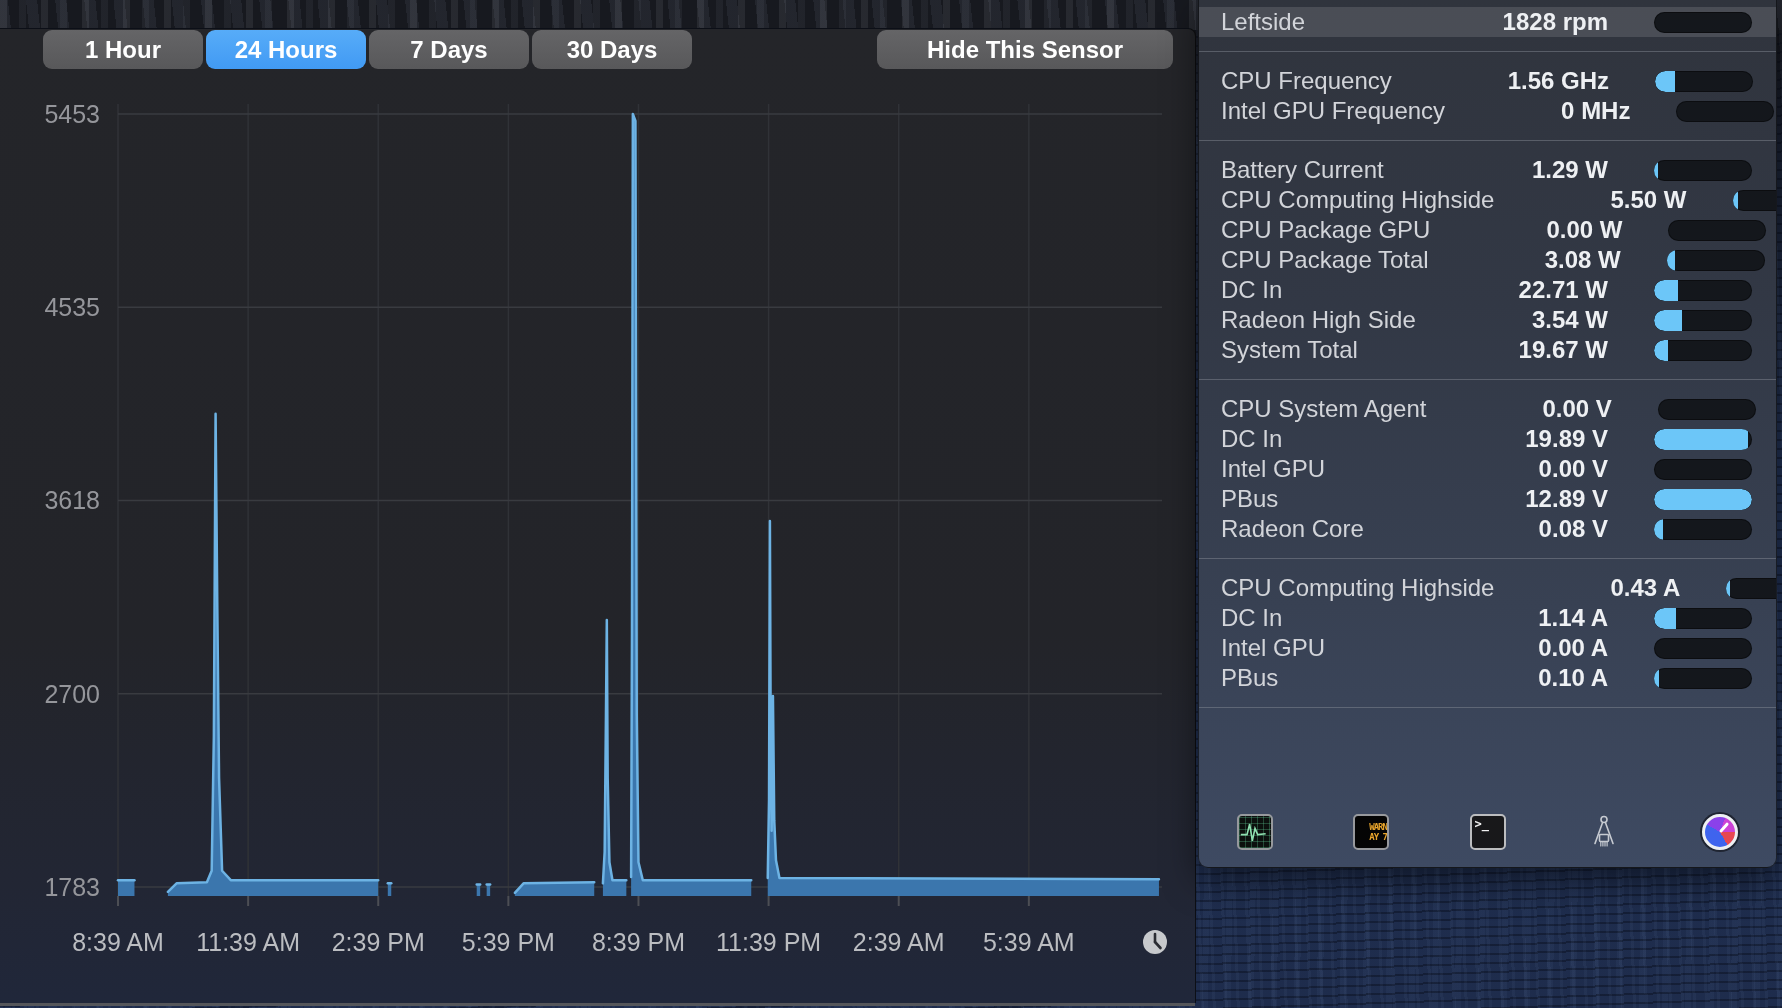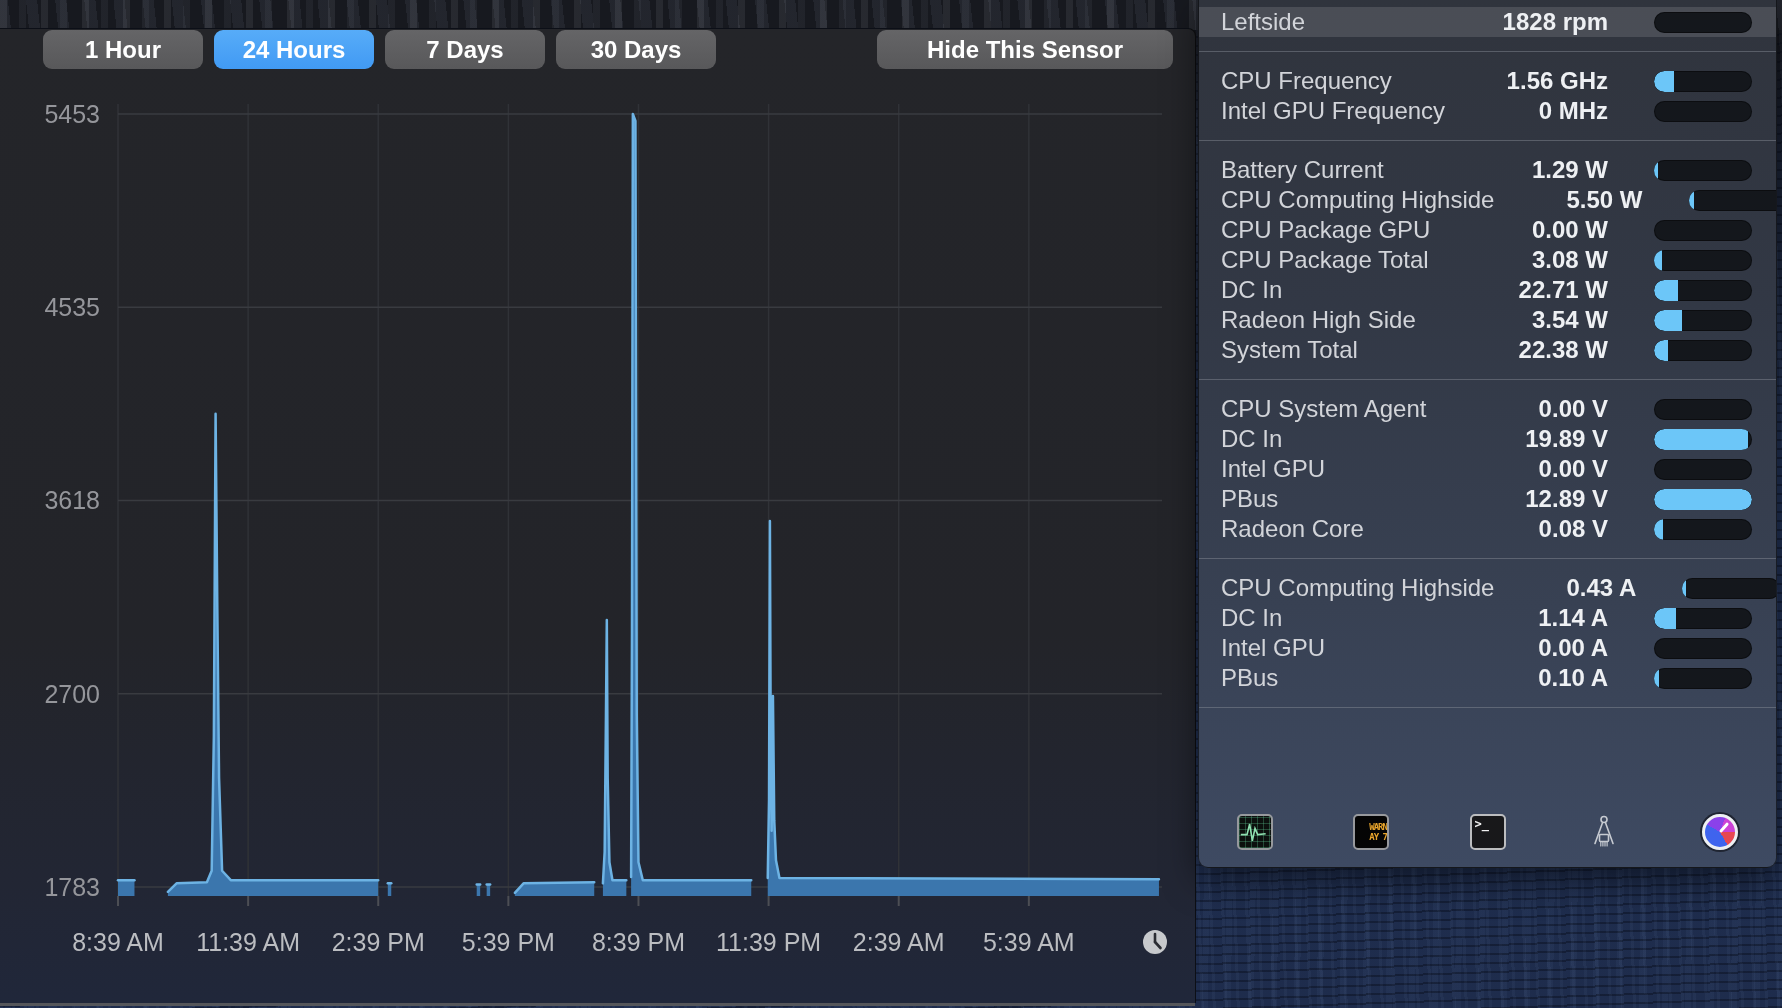--- a/index.html
+++ b/index.html
@@ -26,21 +26,21 @@
     position:absolute; left:0; top:28px; width:1196px; height:975px;
     background:linear-gradient(180deg, #242529 0%, #232429 62%, #222634 88%, #20273a 100%);
     border-top:1px solid rgba(0,0,0,0.6);
     border-right:1px solid rgba(0,0,0,0.6);
     border-radius:0 8px 0 0;
   }
   .chart-window::after {
     content:""; position:absolute; left:0; bottom:-3px; width:100%; height:3px; background:#55565a;
   }
   .chart-toolbar { position:absolute; left:0; top:1px; width:100%; height:40px; }
-  .range-group { position:absolute; left:19px; top:0; display:flex; gap:11px;padding-left:24px; }
+  .range-group { position:absolute; left:19px; top:0; display:flex; gap:3px;padding-left:24px; }
   .btn {
     height:39px; border:none; border-radius:9px;
     background:linear-gradient(180deg,#656567,#58585a);
     color:#fff; font-family:inherit; font-size:24px; font-weight:600;
     display:flex; align-items:center; justify-content:center; cursor:default;
   }
   .range-btn { width:160px; }
   .range-btn.active { background:linear-gradient(180deg,#57acf8,#419af4); }
   .hide-btn { position:absolute; left:877px; top:0; width:296px; }
 
@@ -64,21 +64,21 @@
     overflow:hidden;
   }
   .sensor-list { padding-top:7px; }
   .sensor-row {
     height:30px; display:flex; align-items:center;
     padding:0 24px 0 22px; font-size:24px;gap:36px;
   }
   .sensor-row.highlighted { background:rgba(255,255,255,0.125); }
   .sensor-label { color:#d2d4d9; white-space:nowrap; }
   .row-spacer { flex:1; }
-  .sensor-value { color:#eef0f3; font-weight:600; white-space:nowrap; }
+  .sensor-value { color:#eef0f3; font-weight:600; white-space:nowrap;margin-left:44px; }
   .sensor-bar {
     width:98px; height:21px; margin-left:10px; flex:none;
     background:#14171c; border-radius:10.5px; overflow:hidden;
     box-shadow:inset 0 0 0 1px rgba(0,0,0,0.4);
   }
   .sensor-bar-fill { height:100%; background:#6cc6f8; border-radius:10.5px 0 0 10.5px; }
   .divider { height:1px; background:rgba(145,150,160,0.42); margin:14px 0; flex:none; }
   .dock-row {
     margin-top:auto; height:70px; display:flex; align-items:center;
     justify-content:space-between; padding:0 38px;
@@ -269,21 +269,21 @@
         <span class="sensor-label">Radeon High Side</span>
         <span class="row-spacer"></span>
         <span class="sensor-value">3.54 W</span>
         <span class="sensor-bar">
           <span class="sensor-bar-fill" style="display: block; width: 29%;"></span>
         </span>
       </div>
       <div class="sensor-row">
         <span class="sensor-label">System Total</span>
         <span class="row-spacer"></span>
-        <span class="sensor-value">22.38 W</span>
+        <span class="sensor-value">19.67 W</span>
         <span class="sensor-bar">
           <span class="sensor-bar-fill" style="display: block; width: 14%;"></span>
         </span>
       </div>
       <div class="divider"></div>
       <div class="sensor-row">
         <span class="sensor-label">CPU System Agent</span>
         <span class="row-spacer"></span>
         <span class="sensor-value">0.00 V</span>
         <span class="sensor-bar">

